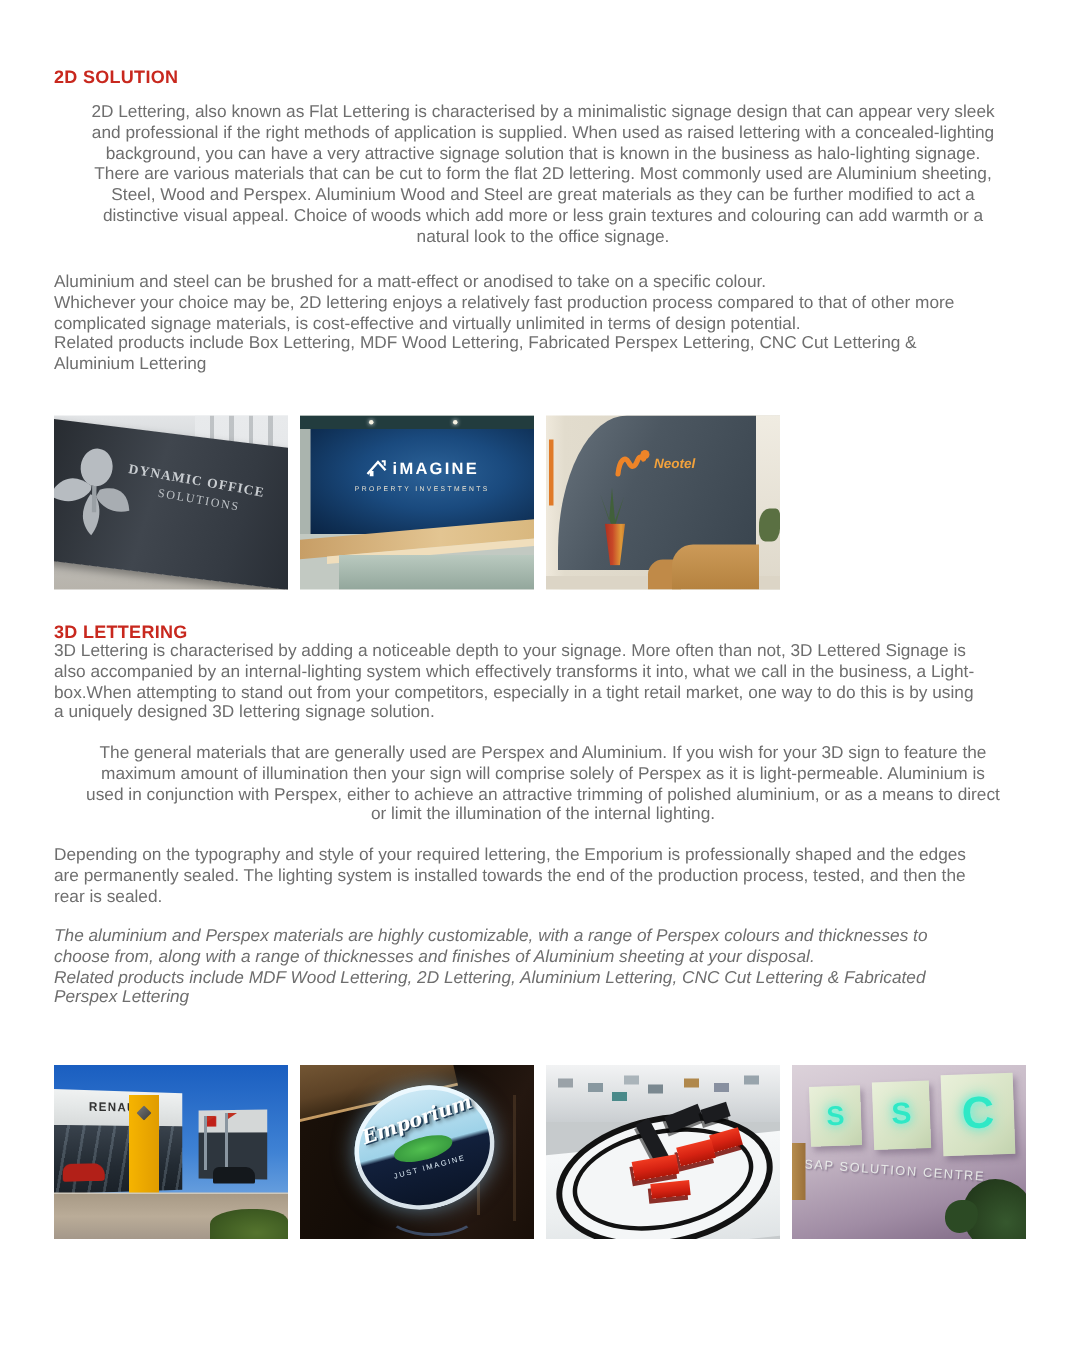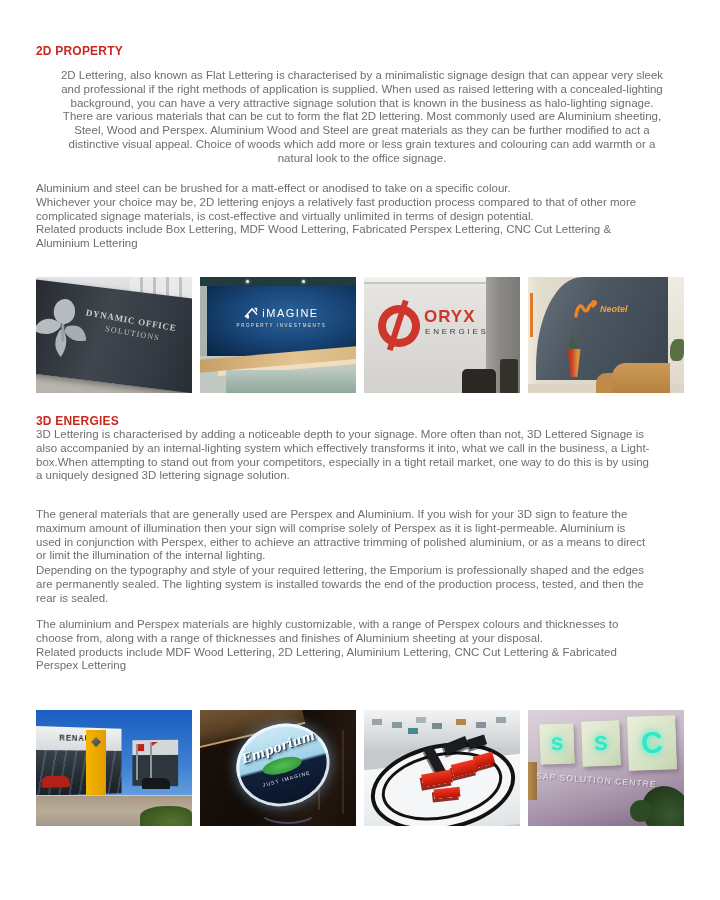--- a/index.html
+++ b/index.html
@@ -17,23 +17,23 @@
   .para{
     position:absolute;left:36px;margin:0;width:652px;
     font-size:11.5px;line-height:13.8px;color:#6e6e6e;
     white-space:pre-line;
   }
   #heading-2d{top:44px;}
   #para-2d-1{top:69px;text-align:center;}
   #para-2d-2{top:182px;}
   #heading-3d{top:414px;}
   #para-3d-1{top:428px;}
-  #para-3d-2{top:508px;}
+  #para-3d-2{top:496px;text-align:center;}
   #para-3d-3{top:564px;}
-  #para-3d-4{top:618px;}
+  #para-3d-4{top:618px;font-style:italic;}
 
   .gallery-row{position:absolute;left:36px;width:648px;height:116px;display:flex;gap:8px;}
   #row-2d{top:277px;}
   #row-3d{top:710px;}
   .tile{position:relative;width:156px;height:116px;overflow:hidden;flex:none;}
   .tile *{position:absolute;}
 
   
   .t1{background:linear-gradient(180deg,#e3e5e7 0%,#cfd2d4 28%,#b7b3ab 100%);}
   .t1-win{right:0;top:0;width:62px;height:28px;
@@ -49,21 +49,21 @@
 
   
   .t2{background:#c2c9c2;}
   .t2-ceil{top:0;left:0;width:156px;height:9px;background:#223c3e;}
   .t2-light{top:3px;width:3px;height:3px;border-radius:50%;background:#f4f0e0;box-shadow:0 0 3px #fff;}
   .t2-left-col{left:0;top:9px;width:7px;height:70px;background:#aab4ae;}
   .t2-panel{top:9px;left:7px;width:149px;height:70px;
     background:radial-gradient(ellipse at 55% 42%,#2c6298 0%,#1a4a7e 42%,#0f3056 80%,#0a2444 100%);}
   .t2-logo{left:7px;top:26px;width:149px;text-align:center;color:#fff;}
   .t2-house{position:relative;display:inline-block;vertical-align:-2px;margin-right:2px;}
-  .t2-brand{position:relative;display:inline;font-size:11px;font-weight:normal;letter-spacing:1.5px;}
+  .t2-brand{position:relative;display:inline;font-size:11px;font-weight:bold;letter-spacing:1.5px;}
   .t2-sub{position:relative;display:block;font-size:4.5px;letter-spacing:1.6px;color:#e8e2d2;margin-top:2px;}
   .t2-counter-top{left:0;top:76px;width:156px;height:13px;
     background:linear-gradient(90deg,#c79e66 0%,#e3c592 60%,#d9b87f 100%);transform:skewY(-5deg);}
   .t2-counter-lip{left:18px;top:88px;width:138px;height:5px;background:#f0debc;transform:skewY(-5deg);}
   .t2-counter-front{left:26px;top:93px;width:130px;height:23px;
     background:linear-gradient(180deg,#b9c9bf,#93a79c);}
 
   
   .t3{background:linear-gradient(180deg,#f4f4f2 0%,#e6e5e1 8%,#dbdad6 55%,#d2d1cd 100%);}
   .t3-cornice{top:5px;left:0;width:122px;height:2px;background:#c6c5c1;}
@@ -196,21 +196,21 @@
   .t8-plant{right:-6px;bottom:-8px;width:48px;height:48px;border-radius:45% 55% 40% 50%;
     background:radial-gradient(circle at 60% 60%,#36582e 0%,#27401f 60%,#1d3018 100%);}
   .t8-plant::after{content:"";position:absolute;left:-12px;top:14px;width:22px;height:22px;
     border-radius:50% 40% 55% 45%;background:#2c4a24;}
 </style>
 </head>
 <body>
 
 <div class="page">
 
-  <h3 id="heading-2d" class="sec-heading">2D PROPERTY</h3>
+  <h3 id="heading-2d" class="sec-heading">2D SOLUTION</h3>
   <p id="para-2d-1" class="para">2D Lettering, also known as Flat Lettering is characterised by a minimalistic signage design that can appear very sleek
 and professional if the right methods of application is supplied. When used as raised lettering with a concealed-lighting
 background, you can have a very attractive signage solution that is known in the business as halo-lighting signage.
 There are various materials that can be cut to form the flat 2D lettering. Most commonly used are Aluminium sheeting,
 Steel, Wood and Perspex. Aluminium Wood and Steel are great materials as they can be further modified to act a
 distinctive visual appeal. Choice of woods which add more or less grain textures and colouring can add warmth or a
 natural look to the office signage.</p>
   <p id="para-2d-2" class="para">Aluminium and steel can be brushed for a matt-effect or anodised to take on a specific colour.
 Whichever your choice may be, 2D lettering enjoys a relatively fast production process compared to that of other more
 complicated signage materials, is cost-effective and virtually unlimited in terms of design potential.
@@ -248,29 +248,20 @@
           <path d="M10.5 2.5 L12.5 2.5 L12.5 5.5" stroke="#fff" stroke-width="1.3" fill="none"></path>
           <rect x="2.5" y="9" width="2.5" height="3.5" fill="#fff"></rect>
         </svg><span class="t2-brand">iMAGINE</span>
         <span class="t2-sub">PROPERTY INVESTMENTS</span>
       </div>
       <div class="t2-counter-top"></div>
       <div class="t2-counter-lip"></div>
       <div class="t2-counter-front"></div>
     </div>
 
-    <div class="tile t3">
-      <div class="t3-cornice"></div>
-      <div class="t3-rwall"></div>
-      <div class="t3-ring"></div>
-      <div class="t3-brand">ORYX</div>
-      <div class="t3-sub">ENERGIES</div>
-      <div class="t3-furn1"></div>
-      <div class="t3-furn2"></div>
-    </div>
 
     <div class="tile t4">
       <div class="t4-wall"></div>
       <div class="t4-orange-sliver"></div>
       <div class="t4-right-win"></div>
       <div class="t4-rplant"></div>
       <div class="t4-floor"></div>
       <div class="t4-logo">
         <svg class="t4-squiggle" viewBox="0 0 24 20" width="24" height="20">
           <path d="M2 17 C3 7 7 5 9 9 C11 13 13 13 15 8 C16 5 18 5 19 7" stroke="#ee8428" stroke-width="3.4" fill="none" stroke-linecap="round"></path>
@@ -281,21 +272,21 @@
       <svg class="t4-plant" viewBox="0 0 24 26" width="24" height="26">
         <path d="M12 26 L4 4 L10 22 L12 0 L14 22 L20 6 L14 26 Z" fill="#41603a"></path>
       </svg>
       <div class="t4-pot"></div>
       <div class="t4-desk2"></div>
       <div class="t4-desk"></div>
     </div>
 
   </div>
 
-  <h3 id="heading-3d" class="sec-heading">3D ENERGIES</h3>
+  <h3 id="heading-3d" class="sec-heading">3D LETTERING</h3>
   <p id="para-3d-1" class="para">3D Lettering is characterised by adding a noticeable depth to your signage. More often than not, 3D Lettered Signage is
 also accompanied by an internal-lighting system which effectively transforms it into, what we call in the business, a Light-
 box.When attempting to stand out from your competitors, especially in a tight retail market, one way to do this is by using
 a uniquely designed 3D lettering signage solution.</p>
   <p id="para-3d-2" class="para">The general materials that are generally used are Perspex and Aluminium. If you wish for your 3D sign to feature the
 maximum amount of illumination then your sign will comprise solely of Perspex as it is light-permeable. Aluminium is
 used in conjunction with Perspex, either to achieve an attractive trimming of polished aluminium, or as a means to direct
 or limit the illumination of the internal lighting.</p>
   <p id="para-3d-3" class="para">Depending on the typography and style of your required lettering, the Emporium is professionally shaped and the edges
 are permanently sealed. The lighting system is installed towards the end of the production process, tested, and then the

